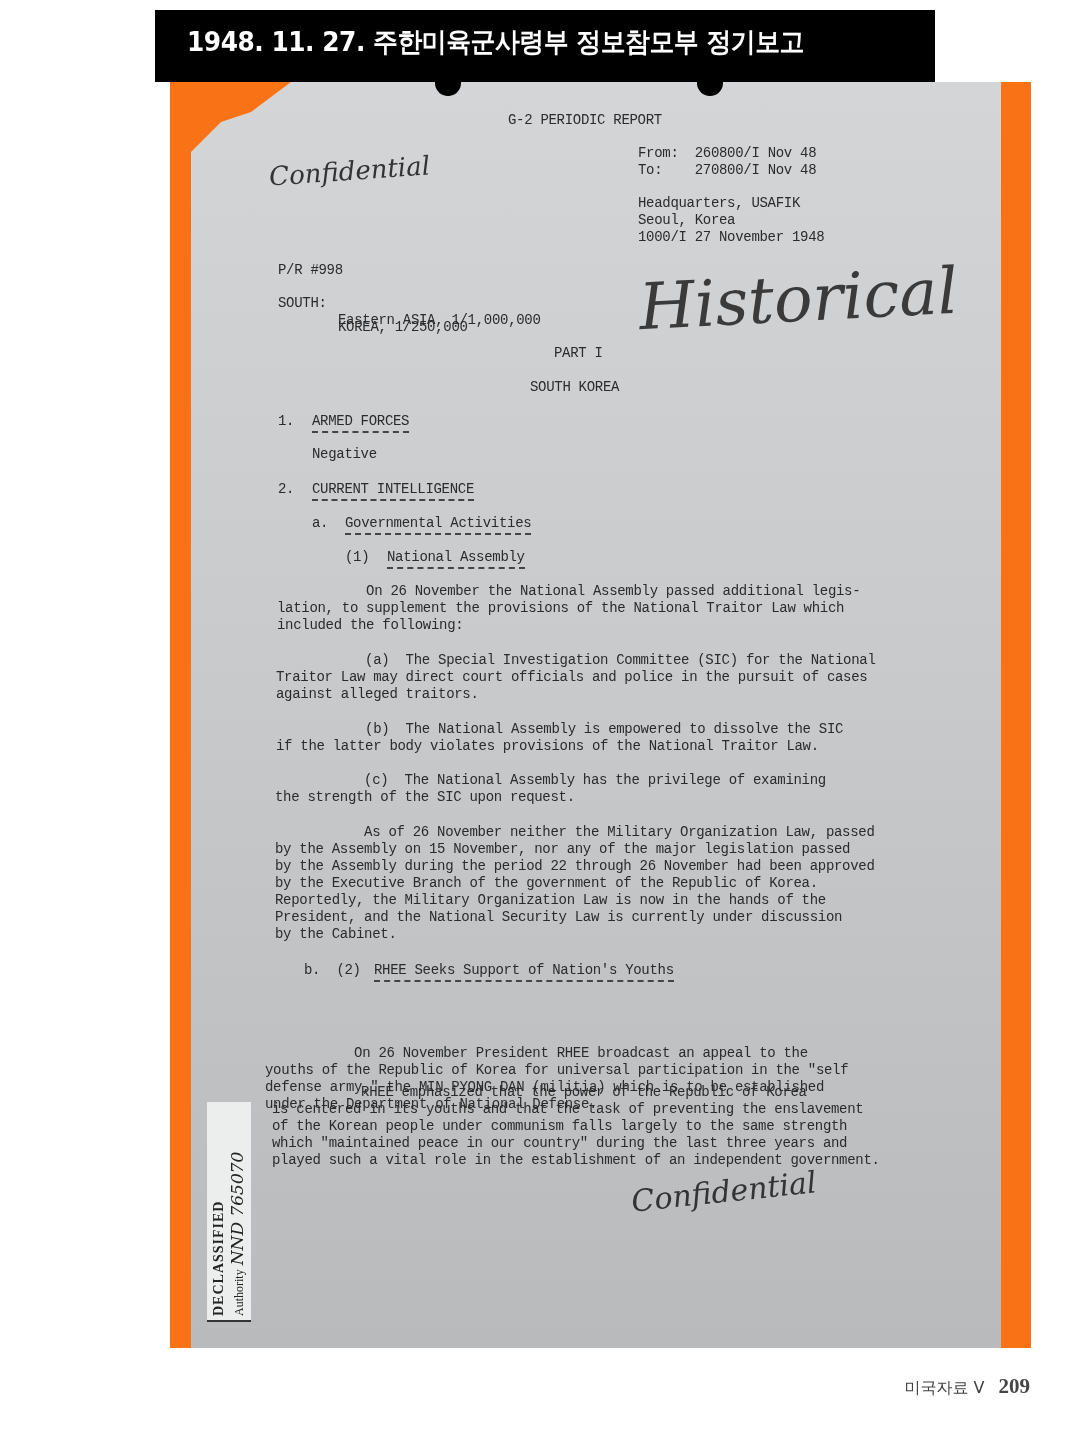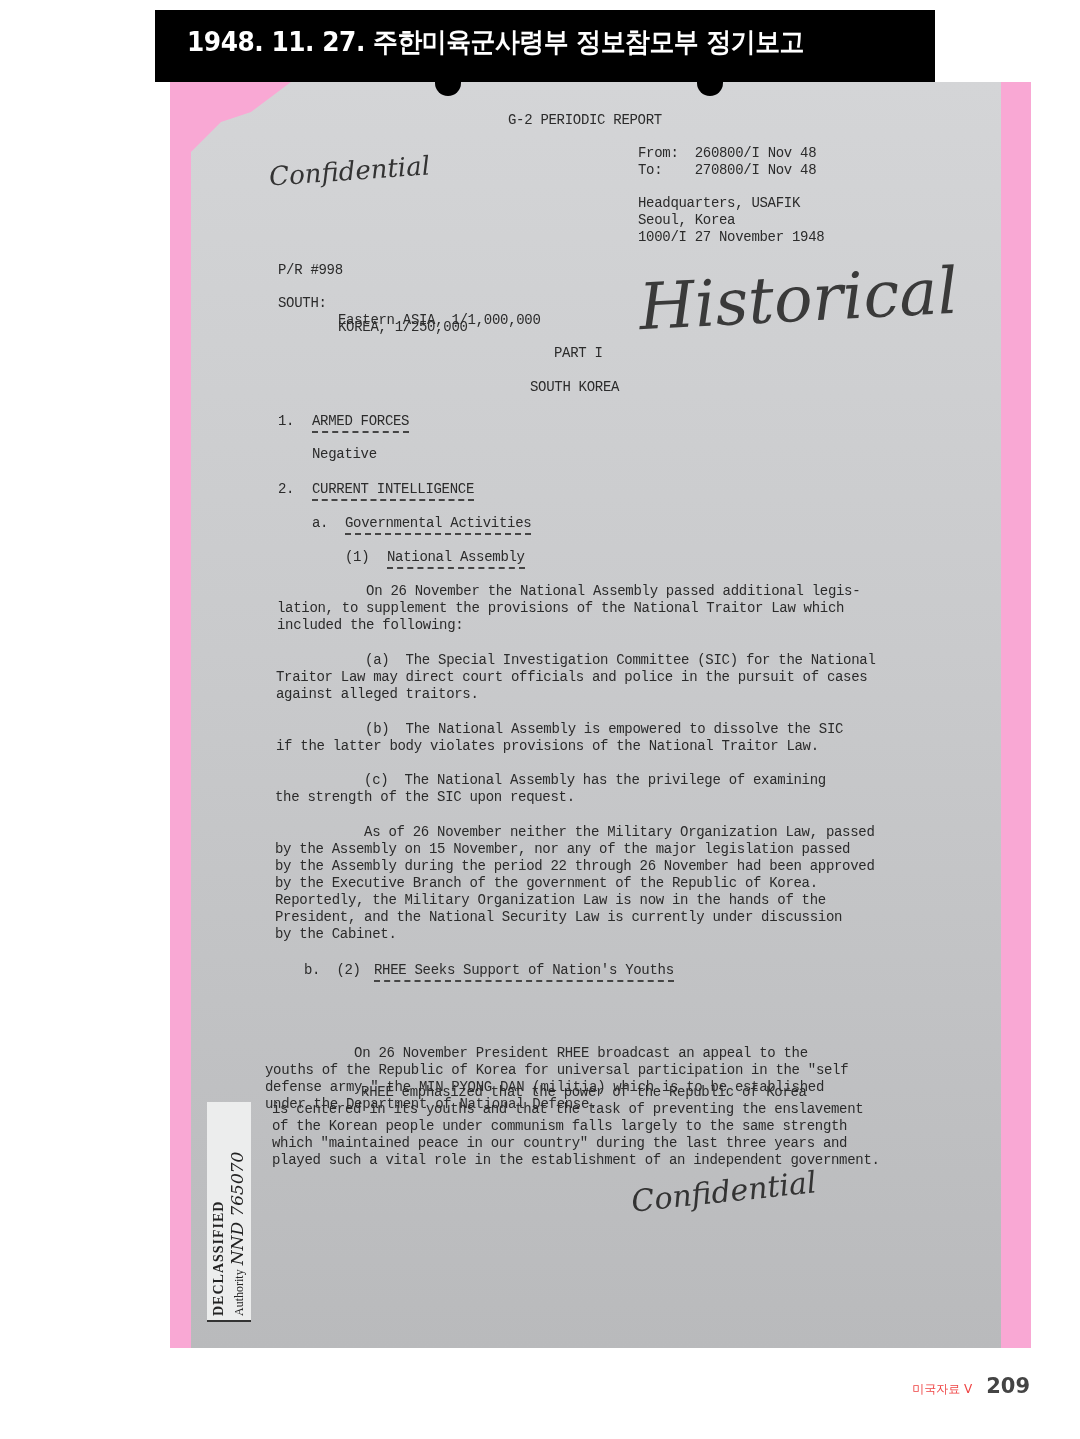--- a/index.html
+++ b/index.html
@@ -10,21 +10,21 @@
     background: #000000; color: #ffffff;
   }
   .title-text {
     position: absolute; left: 32px; top: 14px;
     font-family: "DejaVu Sans", sans-serif; font-weight: bold; font-size: 27px; letter-spacing: -0.5px;
     transform: scaleX(0.92); transform-origin: left top; white-space: nowrap;
   }
 
   .photo-frame {
     position: absolute; left: 170px; top: 82px; width: 861px; height: 1266px;
-    background: #f9a8d4; overflow: hidden;
+    background: #f97316; overflow: hidden;
   }
   .paper {
     position: absolute; left: 21px; top: 0px; width: 810px; height: 1266px;
     background: linear-gradient(180deg, #d4d5d7 0%, #c9cacc 45%, #b9babc 100%);
     clip-path: polygon(100px 0, 810px 0, 810px 1266px, 0 1266px, 0 70px, 30px 40px, 60px 30px);
     border-right: 3px solid #e6e6e6;
   }
   .punch-hole {
     position: absolute; top: -8px; width: 26px; height: 22px; background: #000;
     border-radius: 0 0 13px 13px;
@@ -44,22 +44,22 @@
     font-family: "Liberation Serif", serif; color: #222; text-align: left;
   }
   .stamp-line1 { font-size: 14px; font-weight: bold; letter-spacing: 1px; }
   .stamp-line2 { font-size: 12px; }
   .stamp-hand { font-family: "DejaVu Serif", serif; font-style: italic; font-size: 17px; margin-left: 4px; }
 
   .footer {
     position: absolute; right: 50px; top: 1374px; font-family: "DejaVu Sans", sans-serif; color: #333;
     display: flex; align-items: baseline; gap: 14px;
   }
-  .footer-section { font-size: 12px; color: #ef4444; }
-  .footer-page { font-size: 21px; font-weight: bold; color: #444; }
+  .footer-section { font-size: 16px; color: #404040; }
+  .footer-page { font-size: 21px; font-weight: bold; color: #444; font-family: Liberation Serif, serif; }
 </style>
 </head>
 <body>
 
 <div class="title-bar">
   <div class="title-text">1948. 11. 27. 주한미육군사령부 정보참모부 정기보고</div>
 </div>
 
 <div class="photo-frame">
   <div class="paper">

